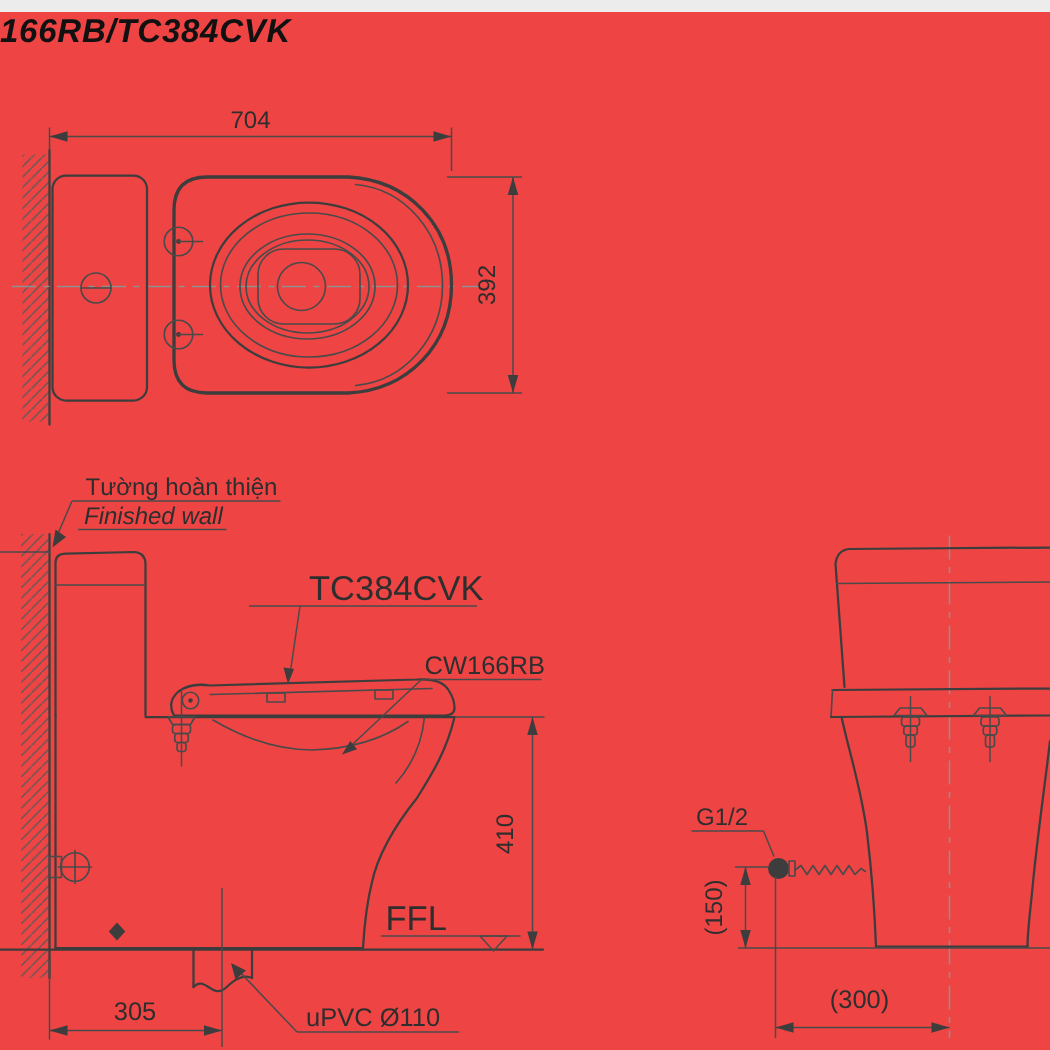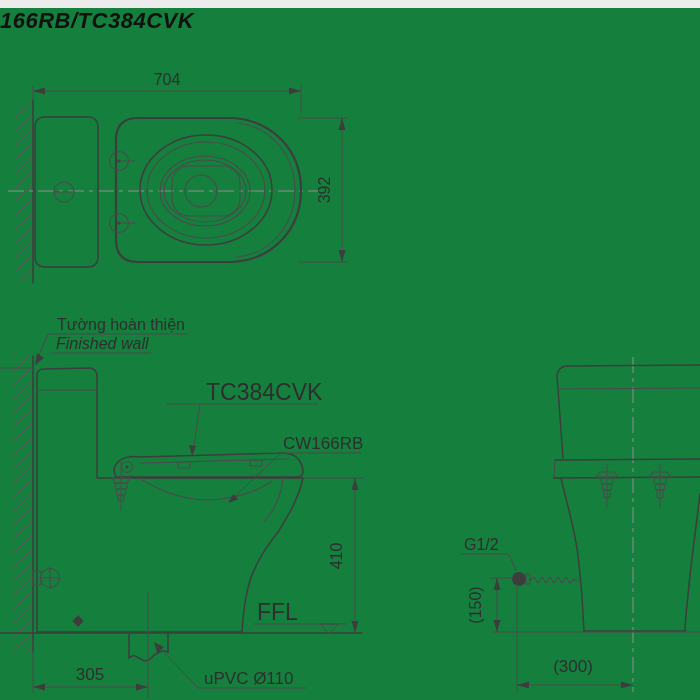--- a/index.html
+++ b/index.html
@@ -1,16 +1,16 @@
 <!DOCTYPE html>
 <html><head>
 <meta charset="utf-8">
 <style>
   html,body{margin:0;padding:0;background:#ffffff;}
-  #stage{position:relative;width:700px;height:700px;background:#15803d;overflow:hidden;
+  #stage{position:relative;width:700px;height:700px;background:#ef4444;overflow:hidden;
          font-family:"Liberation Sans","DejaVu Sans",sans-serif;}
   svg{display:block;}
   .ln  {stroke:#3d3d3d;stroke-width:1.5;fill:none;stroke-linecap:round;stroke-linejoin:round;}
   .lnB {stroke:#3d3d3d;stroke-width:2.2;fill:none;stroke-linecap:round;stroke-linejoin:round;}
   .lnT {stroke:#4a4a4a;stroke-width:1.1;fill:none;stroke-linecap:round;stroke-linejoin:round;}
   .dim {stroke:#4a4a4a;stroke-width:1;fill:none;}
   .cl  {stroke:#909090;stroke-width:1;fill:none;stroke-dasharray:16 5 4 5;}
   .arr {fill:#3d3d3d;stroke:none;}
   .txt {fill:#2e2e2e;font-size:16px;}
   .txt17{fill:#2e2e2e;font-size:17px;}

